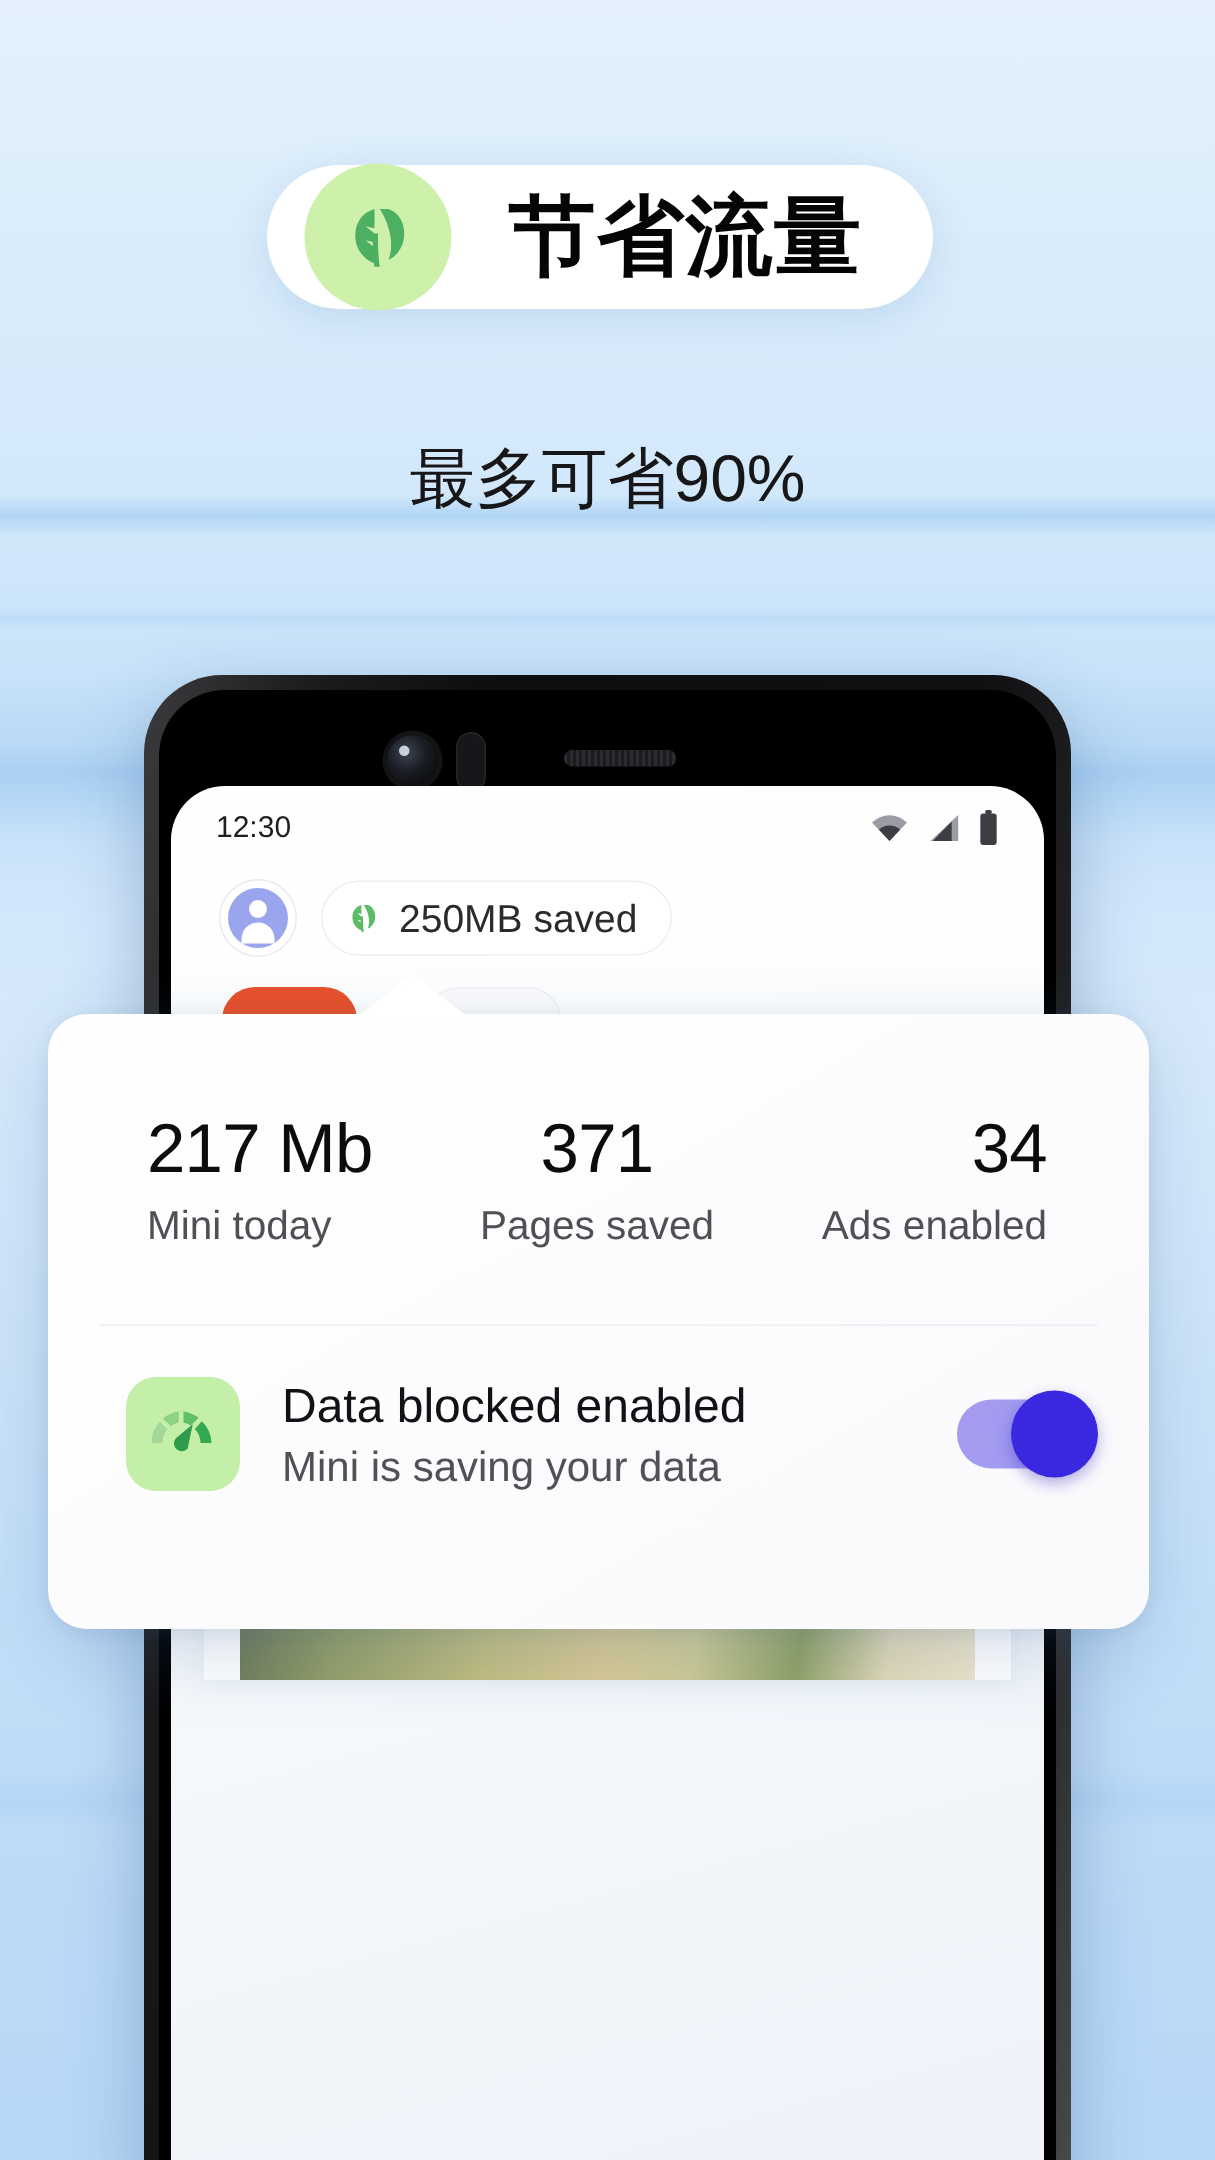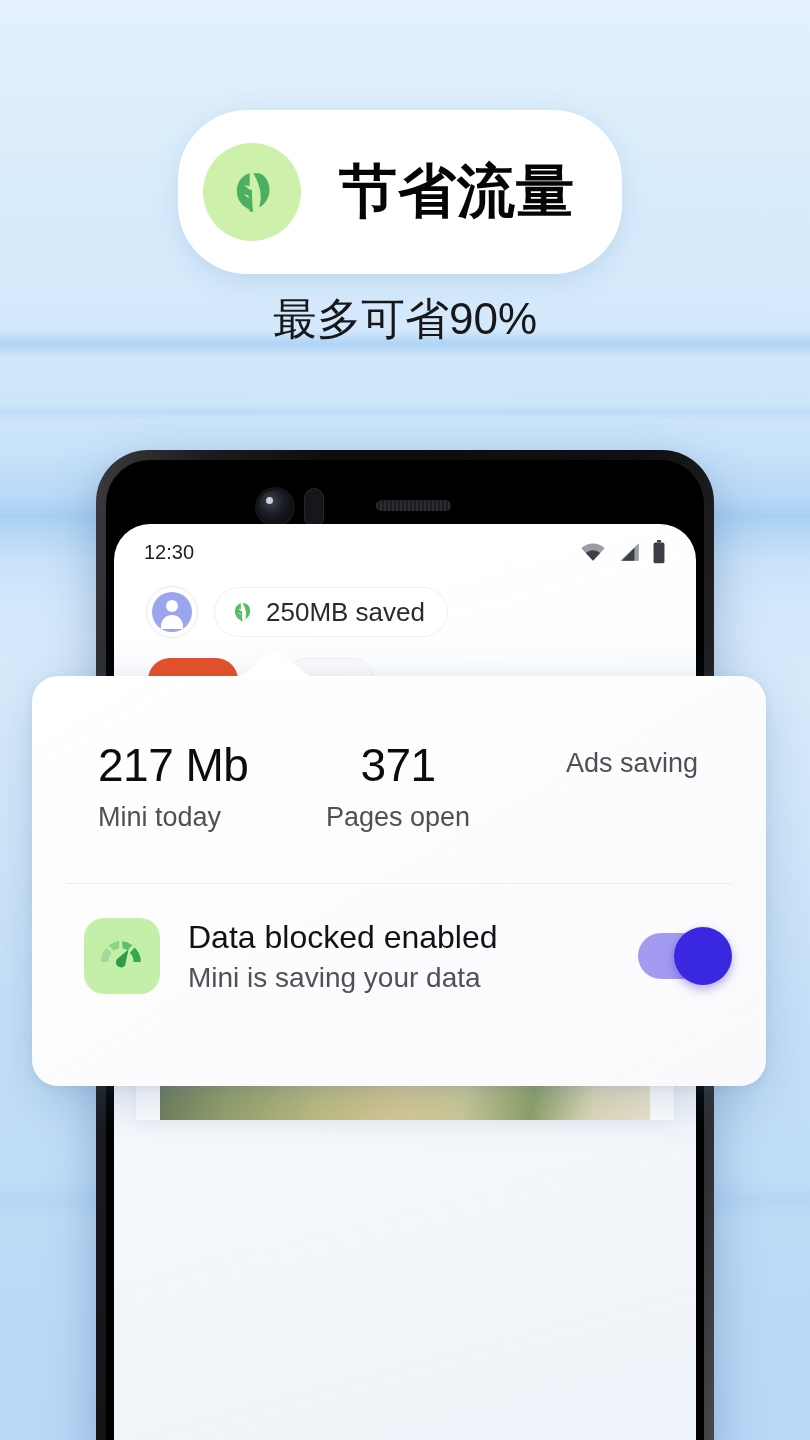--- a/index.html
+++ b/index.html
@@ -38,21 +38,21 @@
     position:absolute; left:0; right:0;
     background:linear-gradient(180deg, rgba(120,180,235,0) 0%, rgba(120,180,235,.38) 50%, rgba(120,180,235,0) 100%);
   }
   .band1 { top:330px; height:28px; }
   .band2 { top:404px; height:16px; opacity:.45; }
   .band3 { top:1180px; height:40px; opacity:.35; }
 
   
   .header-pill {
     position:absolute; left:178px; top:110px;
-    width:444px; height:164px;
+    width:444px; height:96px;
     background:#ffffff; border-radius:69px;
     display:flex; align-items:center;
     box-shadow:0 6px 26px rgba(90,140,190,.20);
   }
   .leaf-circle {
     width:98px; height:98px; border-radius:50%;
     background:#cdf0ab;
     margin-left:25px;
     display:flex; align-items:center; justify-content:center;
     flex:0 0 auto;
@@ -374,24 +374,25 @@
 <div class="popup">
   <div class="popup-arrow"></div>
 
   <div class="stats">
     <div class="stat">
       <div class="stat-value">217 Mb</div>
       <div class="stat-label">Mini today</div>
     </div>
     <div class="stat">
       <div class="stat-value">371</div>
-      <div class="stat-label">Pages open</div>
+      <div class="stat-label">Pages saved</div>
     </div>
     <div class="stat">
-      <div class="stat-label">Ads saving</div>
+      <div class="stat-value">34</div>
+      <div class="stat-label">Ads enabled</div>
     </div>
   </div>
 
   <div class="popup-divider"></div>
 
   <div class="ds-row">
     <div class="ds-icon">
       <svg width="50" height="50" viewBox="0 0 50 50">
         <path d="M4 31a21 21 0 0 1 5.5-14.2l5.2 5.1A13.7 13.7 0 0 0 11.3 31H4z" fill="#a3d89a"></path>
         <path d="M11.6 14.6A21 21 0 0 1 22.2 10v7.3a13.7 13.7 0 0 0-5.4 2.4l-5.2-5.1z" fill="#8fd286"></path>

